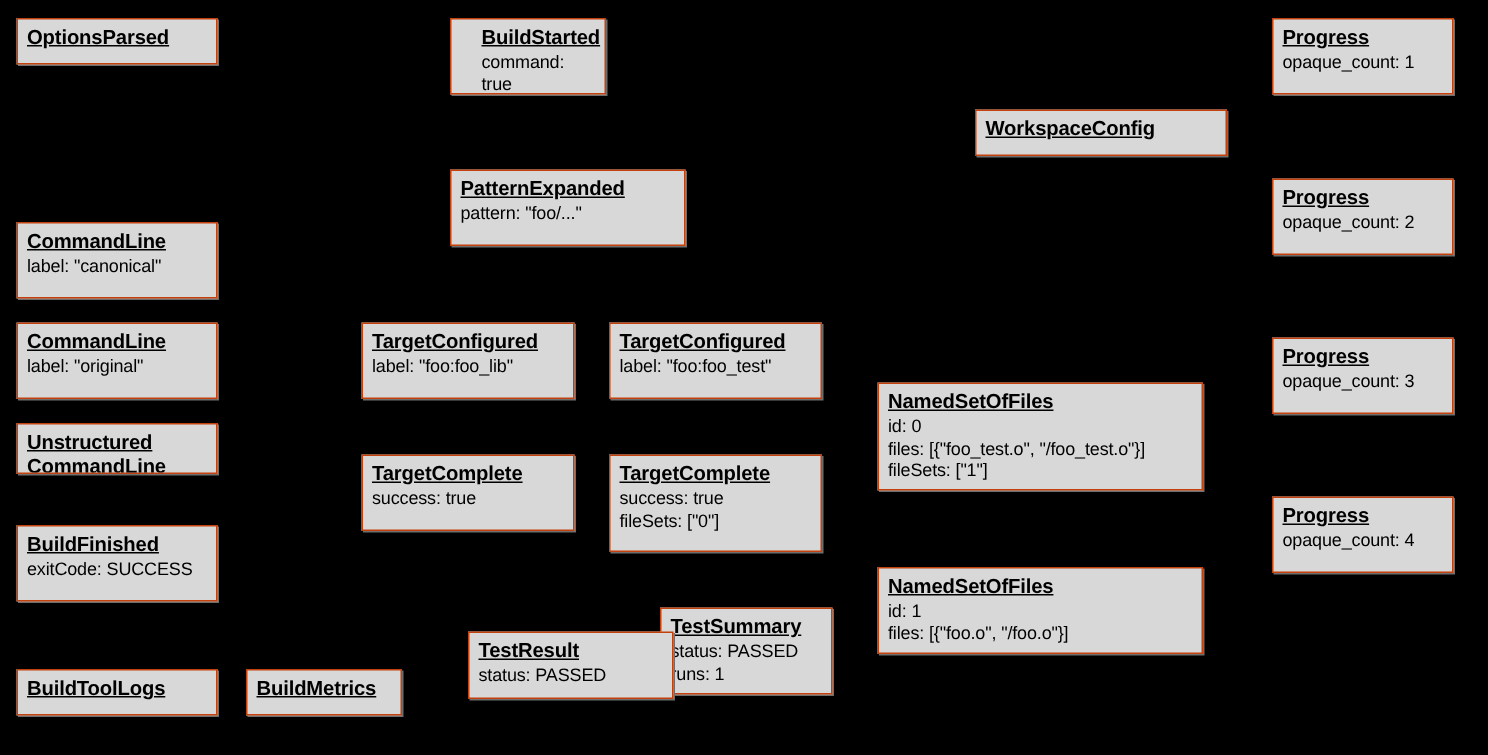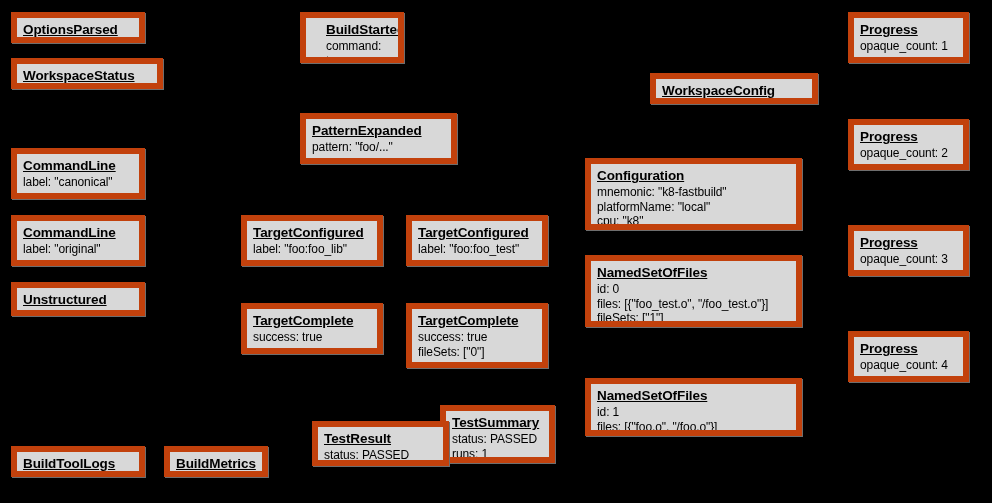--- a/index.html
+++ b/index.html
@@ -20,21 +20,21 @@
     left: 0;
     top: 0;
     width: 992px;
     height: 503px;
     background: #000000;
   }
   .node {
     position: absolute;
     box-sizing: border-box;
     background: #d8d8d8;
-    border: 6px solid #c2410c;
+    border: 1px solid #c2410c;
     box-shadow: 1px 1px 0 0 #6e6e6e;
     padding: 4px 6px 5px 6px;
     color: #000000;
     overflow: hidden;
   }
   .node-title {
     font-weight: bold;
     font-size: 13.5px;
     line-height: 16px;
     text-decoration: underline;
@@ -58,39 +58,30 @@
       <div class="node-title">OptionsParsed</div>
     </div>
     <div class="node" style="left: 300px; top: 12px; width: 104px; height: 51px; padding-left: 20px;">
       <div class="node-title">BuildStarted</div>
       <div class="node-fields">command: true</div>
     </div>
     <div class="node" style="left: 848px; top: 12px; width: 121px; height: 51px;">
       <div class="node-title">Progress</div>
       <div class="node-fields">opaque_count: 1</div>
     </div>
-    <div class="node" style="left: 11px; top: 58px; width: 152px; height: 31px;">
-      <div class="node-title">WorkspaceStatus</div>
-    </div>
     <div class="node" style="left: 650px; top: 73px; width: 168px; height: 31px;">
       <div class="node-title">WorkspaceConfig</div>
     </div>
     <div class="node" style="left: 300px; top: 113px; width: 157px; height: 51px;">
       <div class="node-title">PatternExpanded</div>
       <div class="node-fields">pattern: "foo/..."</div>
     </div>
     <div class="node" style="left: 11px; top: 148px; width: 134px; height: 51px;">
       <div class="node-title">CommandLine</div>
       <div class="node-fields">label: "canonical"</div>
-    </div>
-    <div class="node" style="left: 585px; top: 158px; width: 217px; height: 72px;">
-      <div class="node-title">Configuration</div>
-      <div class="node-fields">mnemonic: "k8-fastbuild"
-platformName: "local"
-cpu: "k8"</div>
     </div>
     <div class="node" style="left: 848px; top: 119px; width: 121px; height: 51px;">
       <div class="node-title">Progress</div>
       <div class="node-fields">opaque_count: 2</div>
     </div>
     <div class="node" style="left: 241px; top: 215px; width: 142px; height: 51px;">
       <div class="node-title">TargetConfigured</div>
       <div class="node-fields">label: "foo:foo_lib"</div>
     </div>
     <div class="node" style="left: 406px; top: 215px; width: 142px; height: 51px;">
@@ -121,20 +112,24 @@
     </div>
     <div class="node" style="left: 406px; top: 303px; width: 142px; height: 65px;">
       <div class="node-title">TargetComplete</div>
       <div class="node-fields">success: true
 fileSets: ["0"]</div>
     </div>
     <div class="node" style="left: 848px; top: 331px; width: 121px; height: 51px;">
       <div class="node-title">Progress</div>
       <div class="node-fields">opaque_count: 4</div>
     </div>
+    <div class="node" style="left: 11px; top: 350px; width: 134px; height: 51px;">
+      <div class="node-title">BuildFinished</div>
+      <div class="node-fields">exitCode: SUCCESS</div>
+    </div>
     <div class="node" style="left: 585px; top: 378px; width: 217px; height: 58px;">
       <div class="node-title">NamedSetOfFiles</div>
       <div class="node-fields">id: 1
 files: [{"foo.o", "/foo.o"}]</div>
     </div>
     <div class="node" style="left: 440px; top: 405px; width: 115px; height: 58px;">
       <div class="node-title">TestSummary</div>
       <div class="node-fields">status: PASSED
 runs: 1</div>
     </div>

